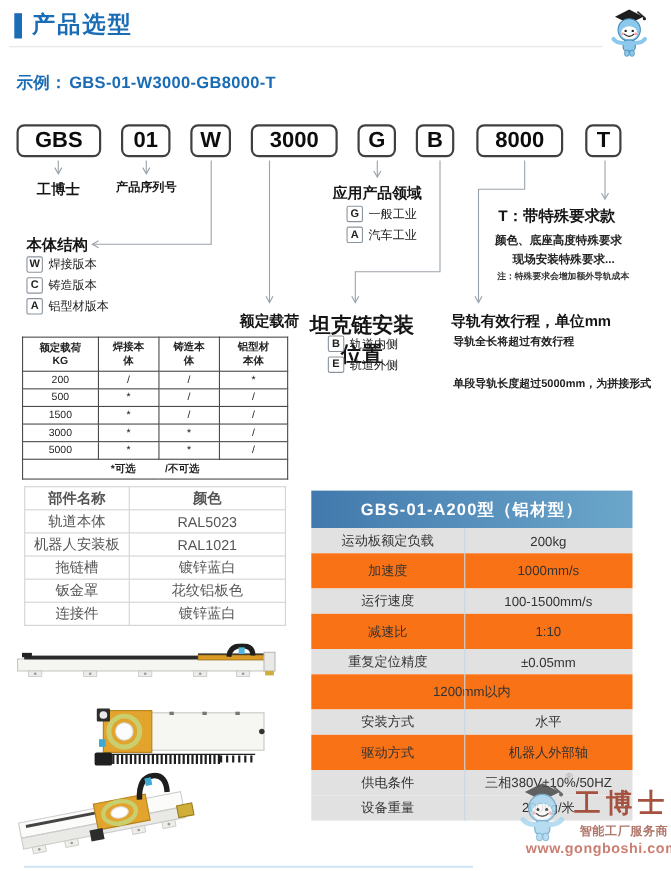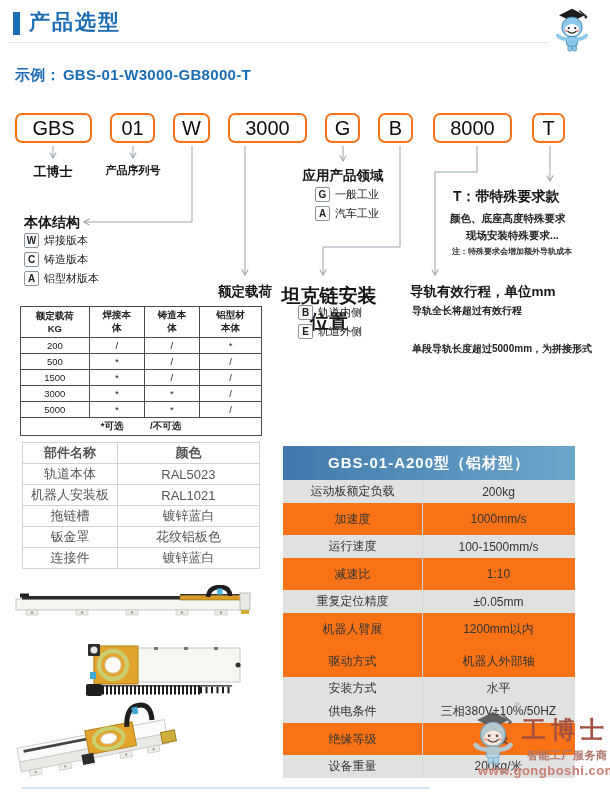--- a/index.html
+++ b/index.html
@@ -5,22 +5,22 @@
   html,body{margin:0;padding:0;background:#fff;}
   .page{position:relative;width:610px;height:792px;background:#fff;overflow:hidden;
         font-family:"Liberation Sans",sans-serif;color:#111;}
   
   .title-bar{position:absolute;left:13px;top:12px;width:7px;height:23px;background:#1a6cb5;}
   .page-title{position:absolute;left:29px;top:8px;font-size:21px;font-weight:bold;color:#1a6cb5;letter-spacing:2px;}
   .head-rule{position:absolute;left:8px;top:42px;width:540px;height:1px;background:#e4e4e4;}
   .example{position:absolute;left:15px;top:66px;font-size:15px;font-weight:bold;color:#1a6cb5;letter-spacing:.3px;}
   .example span{margin-right:2px;}
   
-  .cbox{position:absolute;top:113px;height:30px;border:2px solid #f97316;border-radius:7px;background:#fff;
-        display:flex;align-items:center;justify-content:center;font-weight:normal;font-size:20px;color:#0c0c0c;box-sizing:border-box;}
+  .cbox{position:absolute;top:113px;height:30px;border:2px solid #404040;border-radius:7px;background:#fff;
+        display:flex;align-items:center;justify-content:center;font-weight:bold;font-size:20px;color:#0c0c0c;box-sizing:border-box;}
   .b1{left:15px;width:77px}.b2{left:110px;width:45px}.b3{left:173px;width:37px}.b4{left:228px;width:79px}
   .b5{left:325px;width:35px}.b6{left:378px;width:35px}.b7{left:433px;width:79px}.b8{left:532px;width:33px}
   
   .overlay{position:absolute;left:0;top:0;width:610px;height:792px;pointer-events:none;}
   
   .lbl{position:absolute;font-weight:bold;color:#151515;}
   .keyitem{position:absolute;font-size:11px;color:#222;display:flex;align-items:center;gap:5px;}
   .keybox{display:inline-flex;width:13px;height:13px;border:1px solid #8a949e;border-radius:2px;
           align-items:center;justify-content:center;font-size:10px;font-weight:bold;background:#fff;}
   .notes{position:absolute;font-size:10px;font-weight:bold;color:#222;}
@@ -253,38 +253,33 @@
     </div>
     <div class="spec-row w">
       <div class="spec-label">减速比</div>
       <div class="spec-value">1:10</div>
     </div>
     <div class="spec-row g">
       <div class="spec-label">重复定位精度</div>
       <div class="spec-value">±0.05mm</div>
     </div>
     <div class="spec-row w">
-      <div class="spec-label">机器人臂展</div>
       <div class="spec-value">1200mm以内</div>
+    </div>
+    <div class="spec-row g">
+      <div class="spec-label">安装方式</div>
+      <div class="spec-value">水平</div>
     </div>
     <div class="spec-row w">
       <div class="spec-label">驱动方式</div>
       <div class="spec-value">机器人外部轴</div>
     </div>
     <div class="spec-row g">
-      <div class="spec-label">安装方式</div>
-      <div class="spec-value">水平</div>
-    </div>
-    <div class="spec-row g">
       <div class="spec-label">供电条件</div>
       <div class="spec-value">三相380V±10%/50HZ</div>
-    </div>
-    <div class="spec-row w">
-      <div class="spec-label">绝缘等级</div>
-      <div class="spec-value">F级</div>
     </div>
     <div class="spec-row g">
       <div class="spec-label">设备重量</div>
       <div class="spec-value">200kg/米</div>
     </div>
     <div class="spec-divider"></div>
   </div>
 
   <svg class="img" style="left:12px;top:585px" width="240" height="42" viewBox="0 0 240 42">
     <rect x="4" y="14" width="230" height="11" fill="#f5f5f2" stroke="#c8c8c2"></rect>

